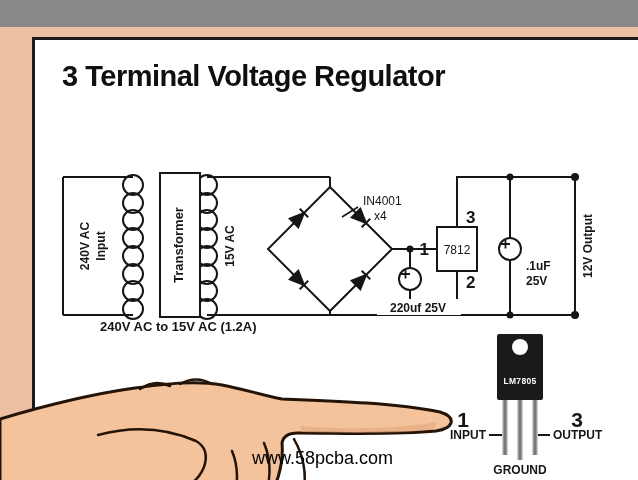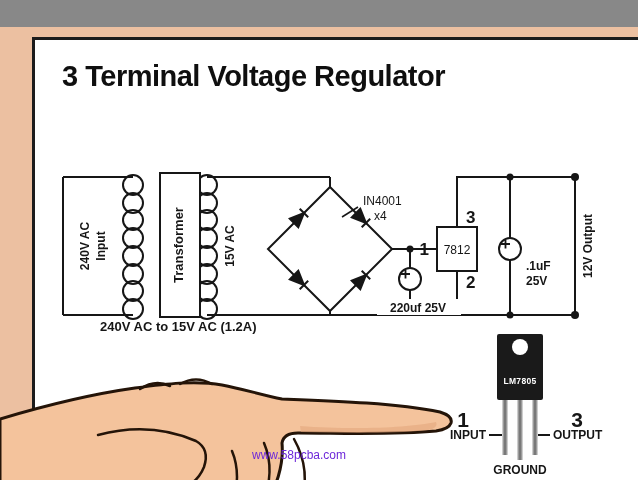--- a/index.html
+++ b/index.html
@@ -10,22 +10,22 @@
   .title{position:absolute;left:62px;top:28px;font-size:29px;font-weight:700;
          color:#0f0f0f;line-height:42px;letter-spacing:-0.5px;}
   .layer{position:absolute;left:0;top:0;width:638px;height:480px;}
   svg text{font-family:"Liberation Sans",sans-serif;fill:#161616;}
   .lbl{font-size:12px;font-weight:700;}
   .lbl13{font-size:13px;font-weight:700;}
   .plain{font-size:12px;font-weight:400;}
   .pin{font-size:17px;font-weight:700;}
   .pinbig{font-size:21px;font-weight:700;}
   .chiptext{font-size:8.5px;font-weight:700;fill:#ffffff;letter-spacing:.3px;}
-  .watermark{position:absolute;left:252px;top:421px;font-size:12px;
-             color:#6d28d9;font-weight:400;text-align:right;}
+  .watermark{position:absolute;left:252px;top:421px;font-size:18px;
+             color:#000000;font-weight:400;text-align:right;}
   .footer{position:absolute;left:402px;right:0;bottom:2px;height:18px;
           background:rgba(96,96,96,.8);border-radius:3px 0 0 3px;
           display:flex;align-items:center;gap:5px;padding:0 8px 8px 4px;
           box-sizing:border-box;}
   .wiki-chip{background:#8eb04e;color:#fff;font-size:11px;font-weight:700;
              padding:1px 5px;border-radius:3px;line-height:13px;}
   .footer-title{color:#fff;font-size:10px;font-weight:400;white-space:nowrap;
                 text-shadow:0 1px 1px rgba(0,0,0,.45);}
 </style>
 </head>

